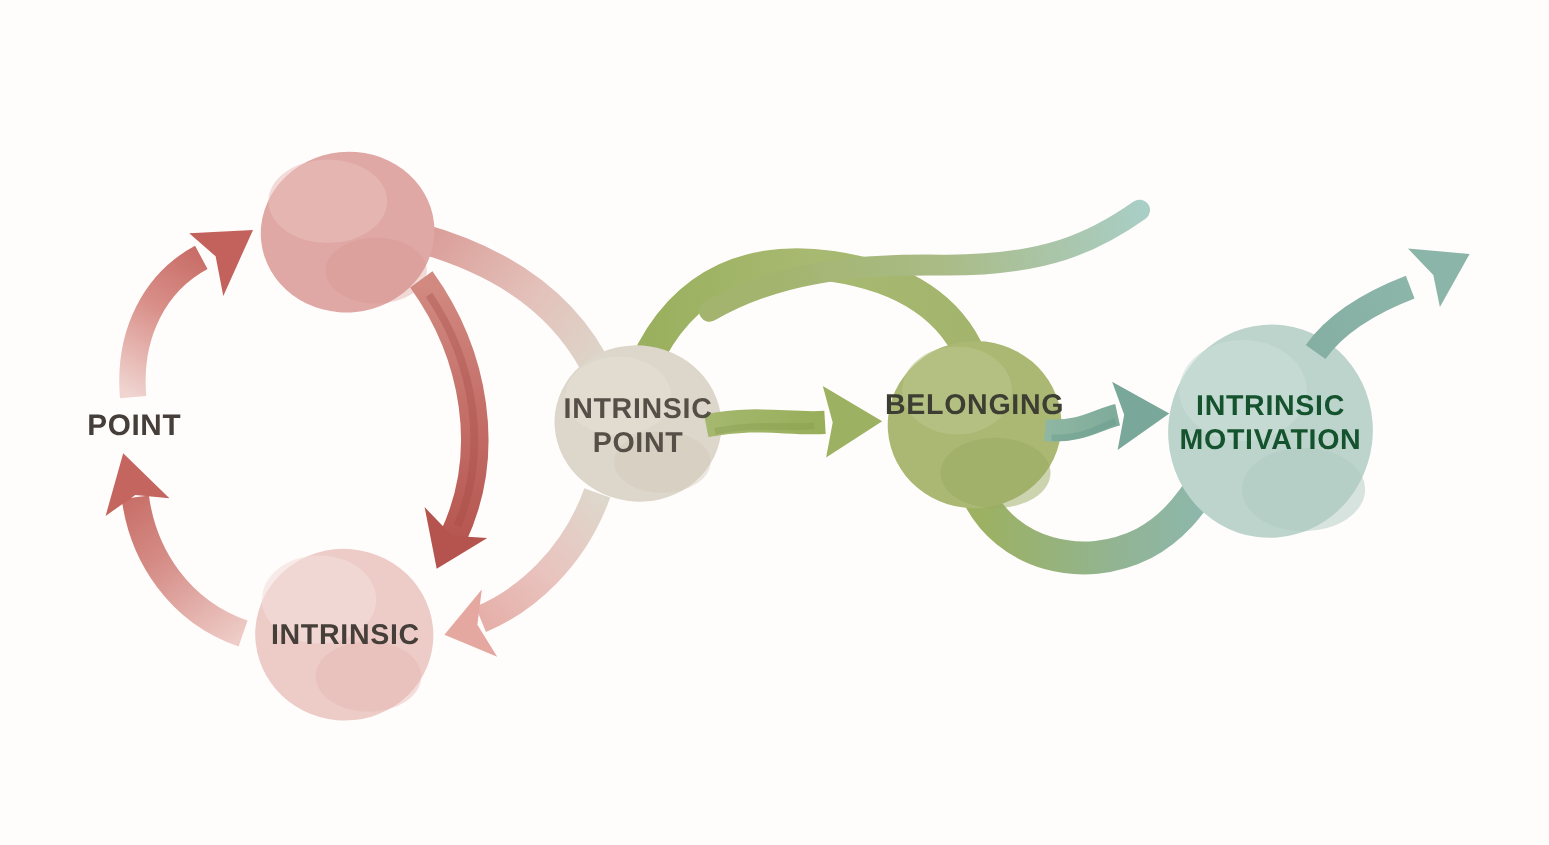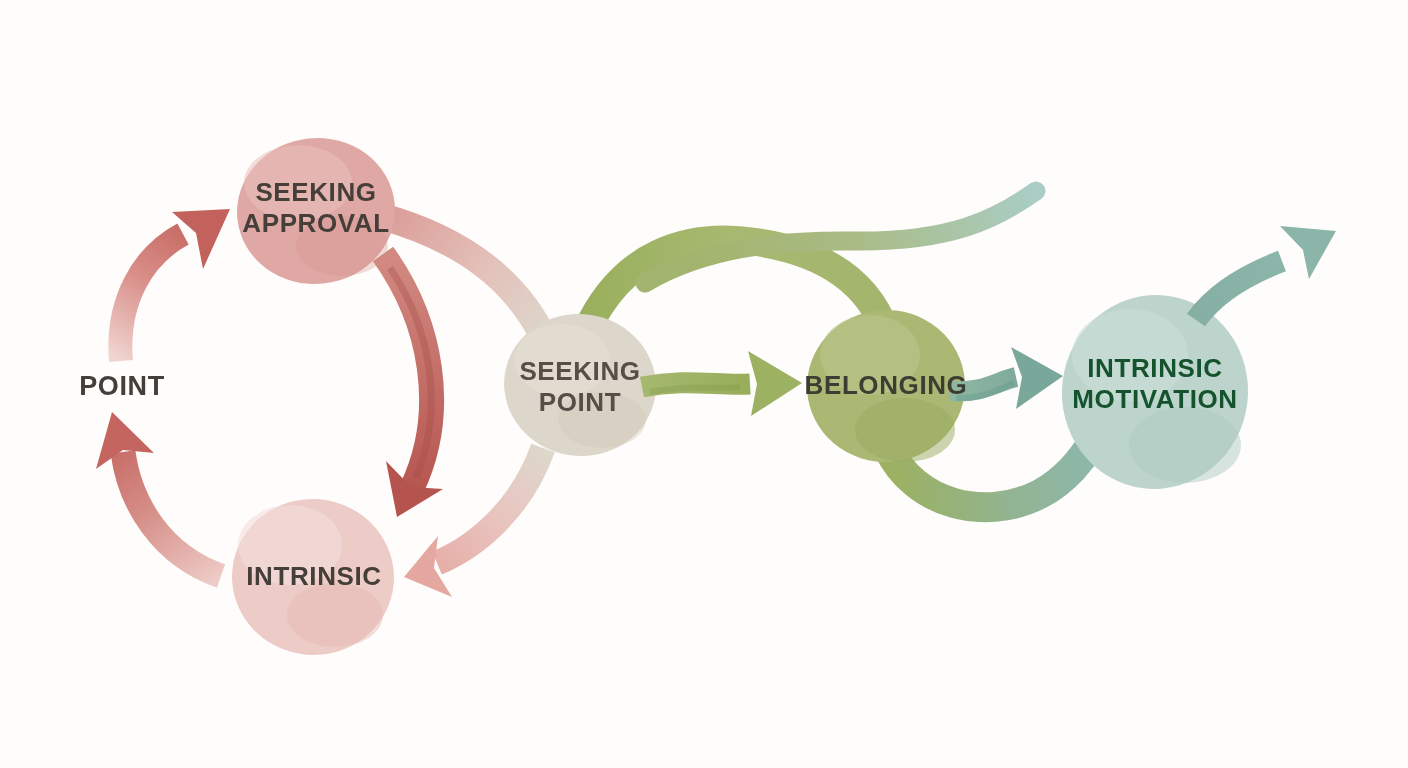--- a/index.html
+++ b/index.html
@@ -148,26 +148,25 @@
     <path d="M 956 398 C 985 399 1000 388 1014 383" fill="none" stroke="#5f948a" stroke-width="6" opacity="0.35"></path>
     <polygon points="1063,376 1011,347 1022,377 1016,409" fill="#79a89a"></polygon>
   </g>
 
   <g>
     <path d="M 1196 320 C 1213 296 1243 276 1282 261" fill="none" stroke="url(#g12)" stroke-width="22"></path>
     <polygon points="1336,231 1309,279 1303,250 1280,226" fill="#8bb5a8"></polygon>
   </g>
 </svg>
 
-  <div class="label" style="left:236px;top:177px;width:160px;">SEEKING APPROVAL</div>
 
   <div class="label" style="left:67px;top:371px;width:110px;font-size:27px;">POINT</div>
 
   <div class="label" style="left:212px;top:561px;width:204px;">INTRINSIC</div>
 
-  <div class="label beige-text" style="left:504px;top:356px;width:152px;">SEEKING POINT</div>
+  <div class="label beige-text" style="left:504px;top:356px;width:152px;">INTRINSIC POINT</div>
 
 
-  <div class="label olive-text" style="left:804px;top:370px;width:164px;">BELONGING</div>
+  <div class="label olive-text" style="left:804px;top:352px;width:164px;">BELONGING</div>
 
   <div class="label teal-text" style="left:1061px;top:353px;width:188px;">INTRINSIC MOTIVATION</div>
 
 </div>
 
 </body></html>

